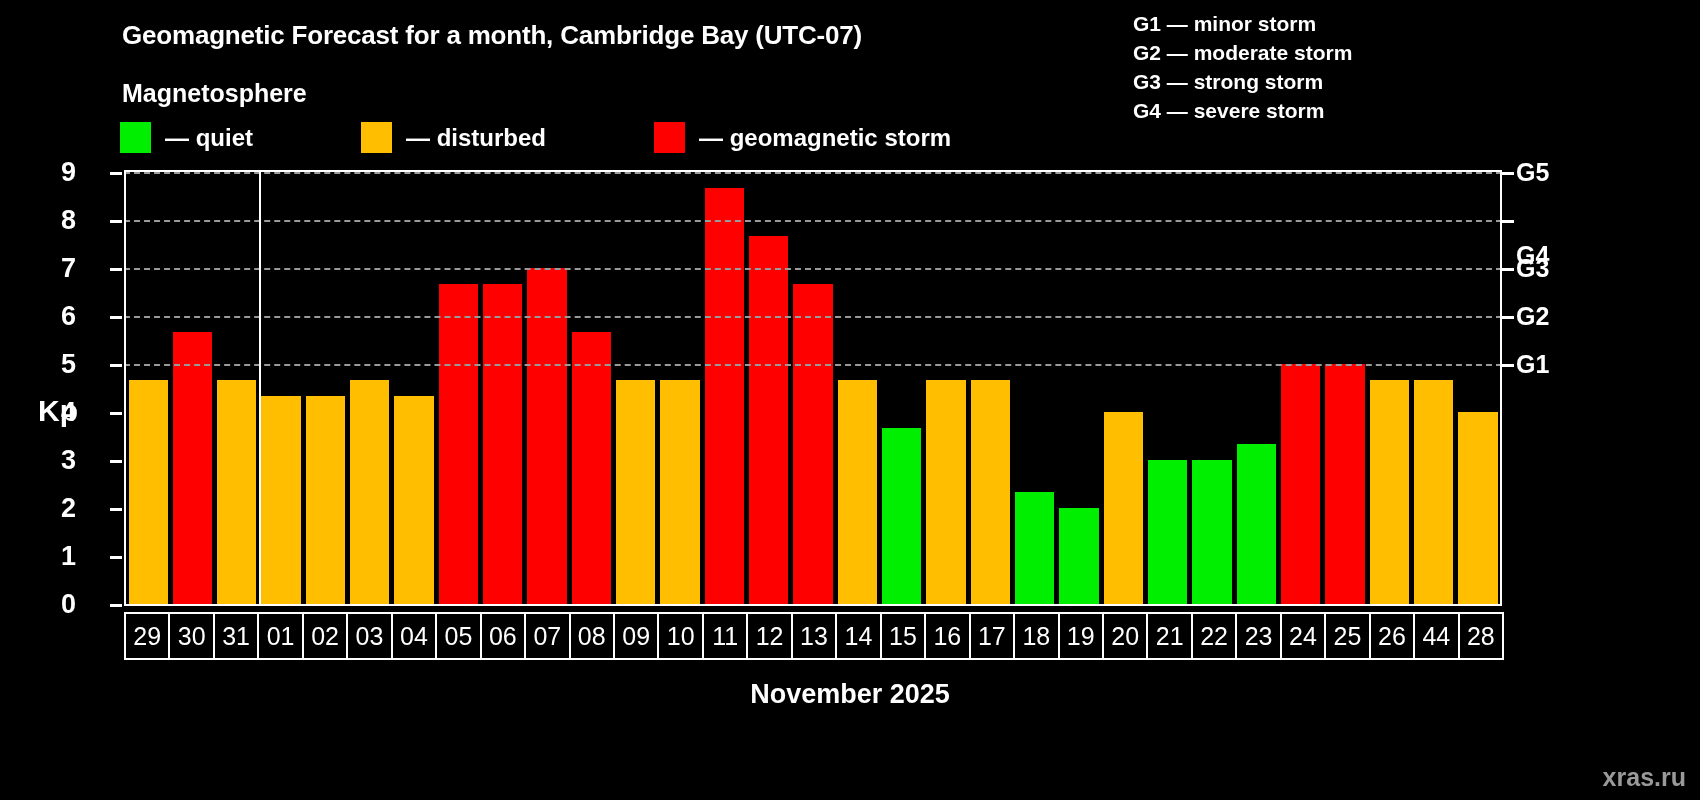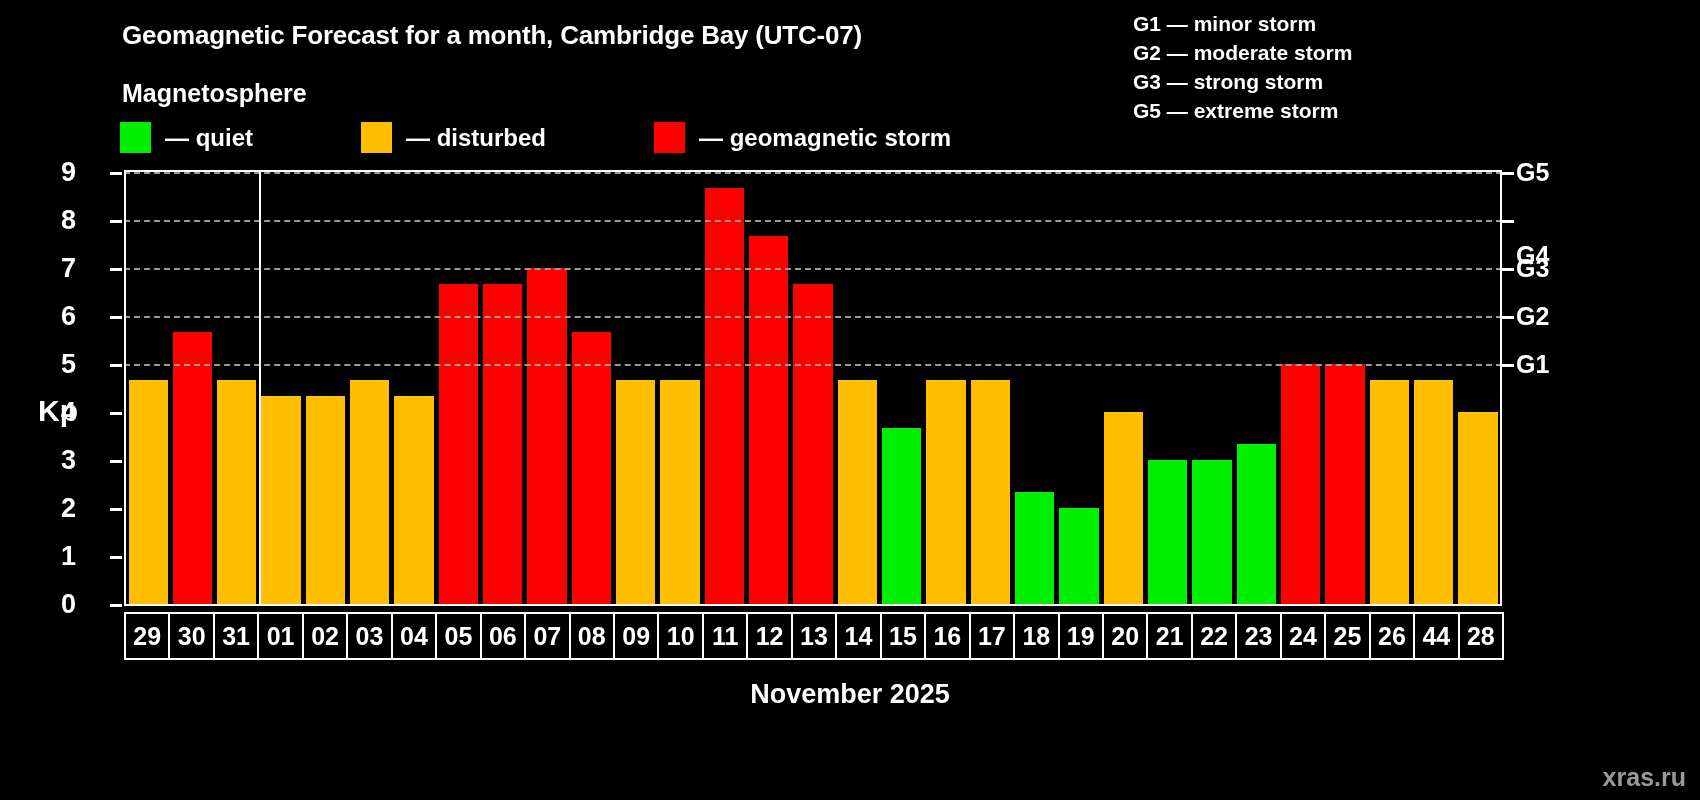--- a/index.html
+++ b/index.html
@@ -177,21 +177,21 @@
   }
   .date-cell {
     flex: 1 1 0;
     border: 2px solid #ffffff;
     margin-right: -2px;
     box-sizing: border-box;
     display: flex;
     align-items: center;
     justify-content: center;
     font-size: 25px;
-    font-weight: bold;
+    font-weight: normal;
     background: #000000;
   }
 
   
   #month-label {
     position: absolute;
     left: 0;
     right: 0;
     top: 679px;
     text-align: center;
@@ -226,21 +226,21 @@
     <div class="legend-entry" style="margin-left: 108px;">
       <span class="legend-swatch" style="background: rgb(254, 0, 0);"></span>
       <span class="legend-text">— geomagnetic storm</span>
     </div>
   </div>
 
 <div id="gscale-legend">
     <div class="gscale-row">G1 — minor storm</div>
     <div class="gscale-row">G2 — moderate storm</div>
     <div class="gscale-row">G3 — strong storm</div>
-    <div class="gscale-row">G5 — extreme storm</div>
+    <div class="gscale-row">G4 — severe storm</div>
   </div>
 
 <div id="kp-axis-label">Kp</div>
 
 <div id="y-axis">
     <div class="y-tick-label" style="top: 604px;">0</div>
     <div class="y-tick-mark" style="top: 604px;"></div>
     <div class="y-tick-label" style="top: 556px;">1</div>
     <div class="y-tick-mark" style="top: 556px;"></div>
     <div class="y-tick-label" style="top: 508px;">2</div>

